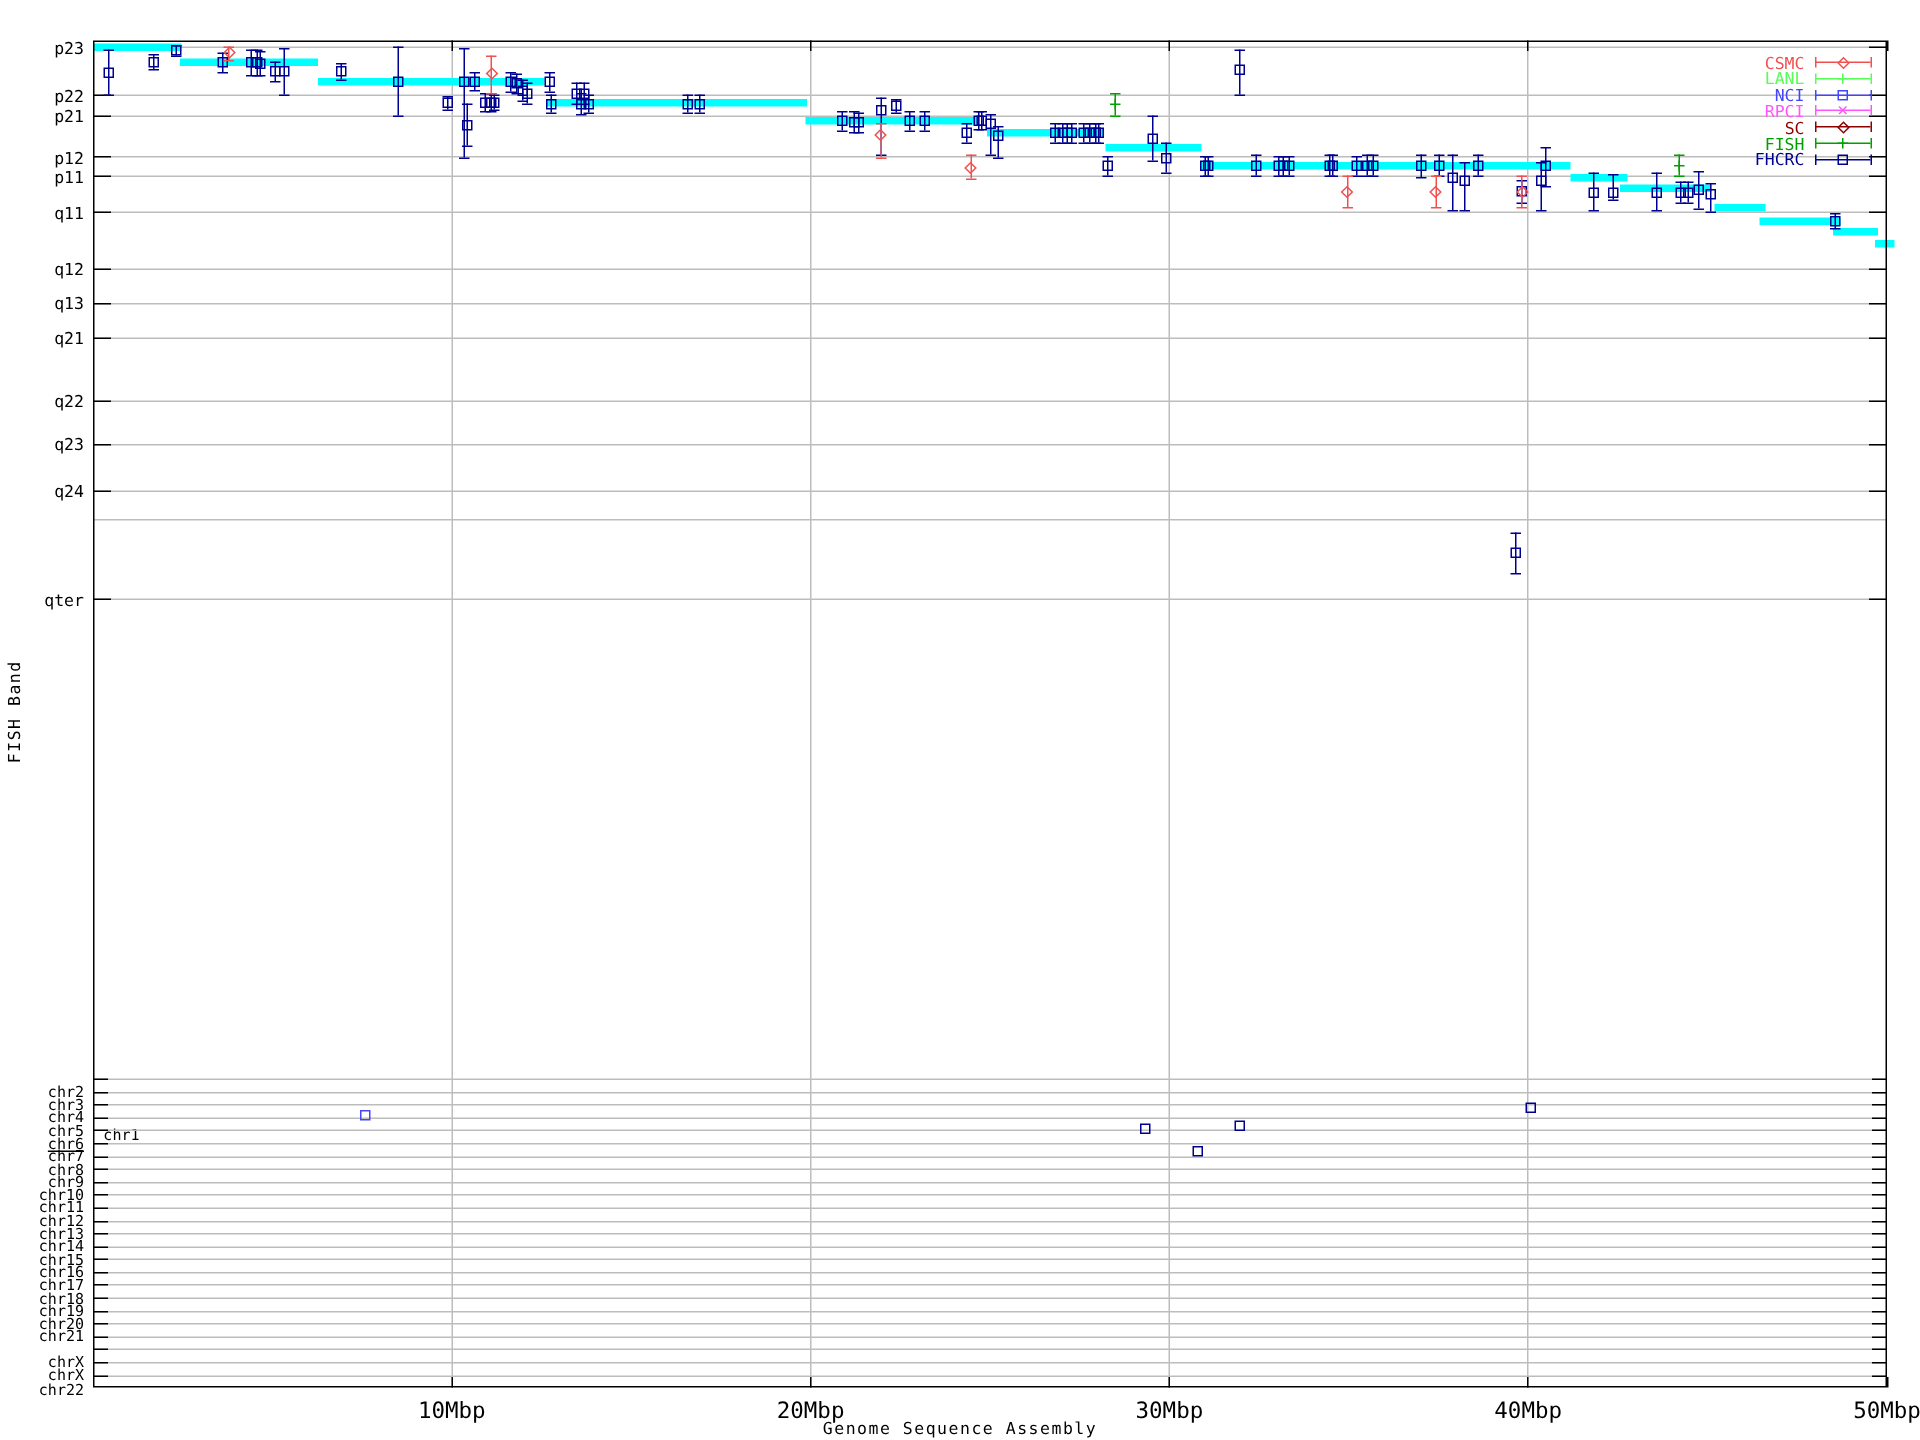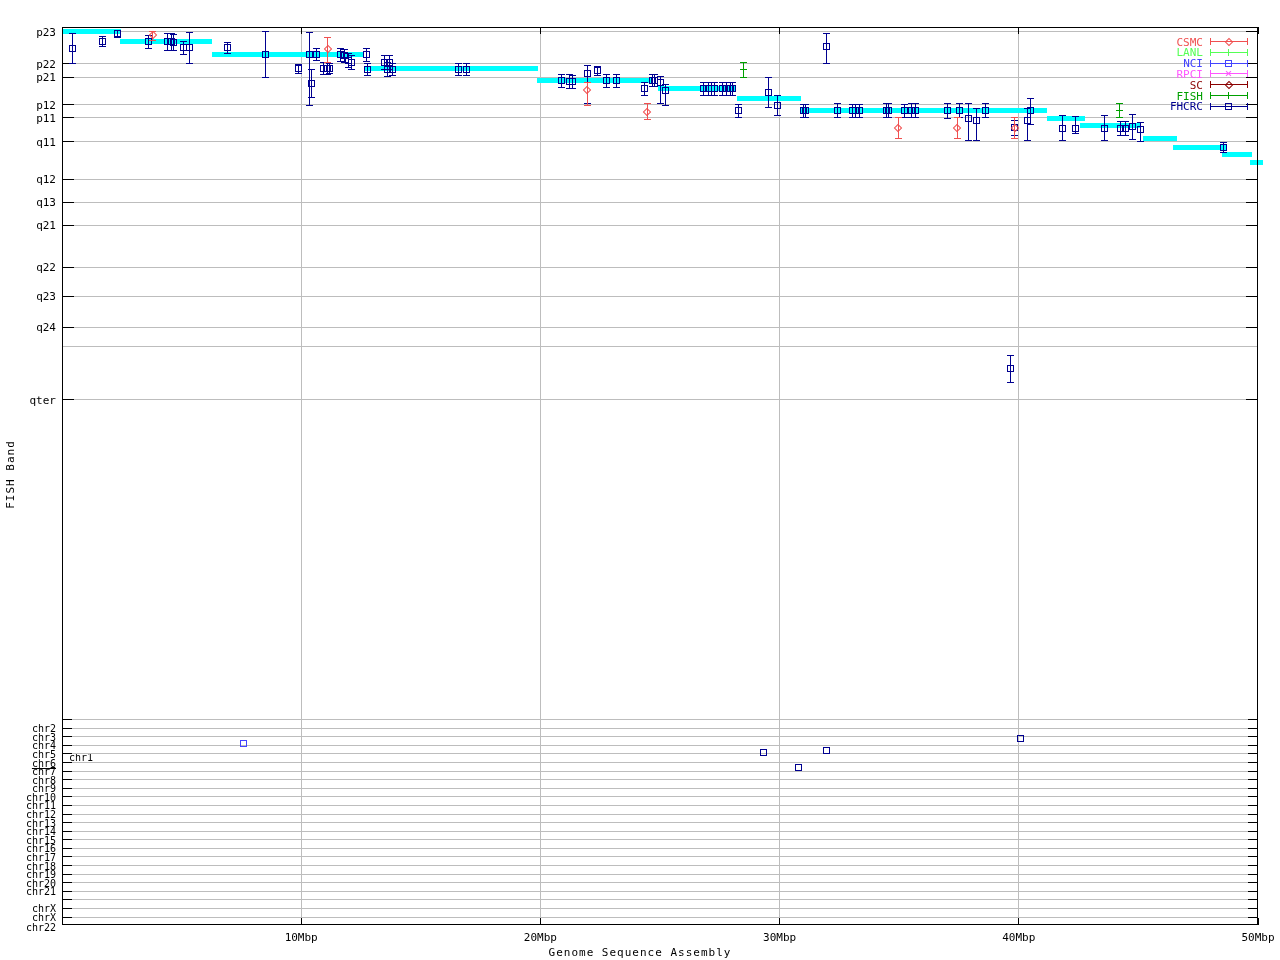--- a/index.html
+++ b/index.html
@@ -8,21 +8,21 @@
   .abs{position:absolute;}
   .title{left:0;top:9px;width:1280px;text-align:center;font-size:11px;letter-spacing:1px;}
   .xlab{left:0;top:946px;width:1280px;text-align:center;font-size:11px;letter-spacing:1px;}
   .ylab{left:-30px;top:468px;width:80px;text-align:center;font-size:11px;letter-spacing:1px;
         transform:rotate(-90deg);}
   .border{left:62px;top:27px;width:1196px;height:898px;border:1px solid #000;box-sizing:border-box;}
   .gl{background:#bdbdbd;}
   .tick{background:#000;}
   .bandlab{font-size:11px;text-align:right;width:56px;left:0;}
   .chrlab{font-size:10px;text-align:right;width:56px;left:0;}
-  .xticklab{font-size:11px;width:60px;text-align:center;}
+  .xticklab{font-size:15px;width:60px;text-align:center;}
   .cyan{height:5px;}
   .leglab{font-size:11px;width:104px;text-align:right;left:1099px;}
 </style>
 </head>
 <body>
 
 <div id="fig">
   <div class="abs xlab">Genome Sequence Assembly</div>
   <div class="abs ylab">FISH Band</div>
   <div class="abs" id="plot">

